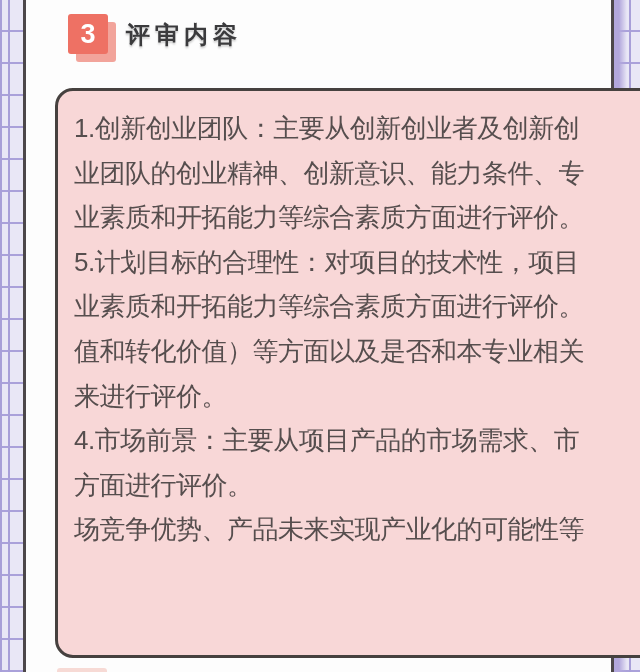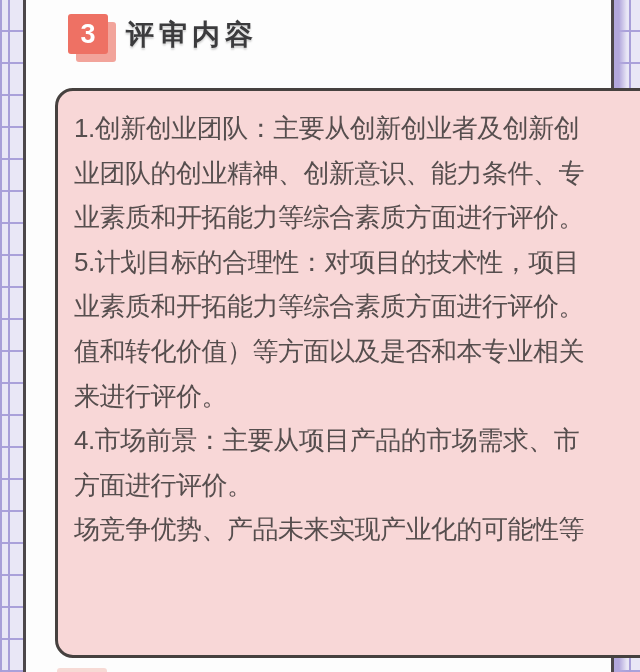--- a/index.html
+++ b/index.html
@@ -78,21 +78,21 @@
     display: flex;
     align-items: center;
     justify-content: center;
     color: #ffffff;
     font-size: 27px;
     font-weight: bold;
   }
   .header-title {
     margin-left: 10px;
     margin-top: -6px;
-    font-size: 28px;
+    font-size: 24px;
     font-weight: bold;
     letter-spacing: 5px;
     color: #3b3b3d;
     text-shadow: 0 2px 2px rgba(0,0,0,0.18);
     white-space: nowrap;
   }
 
   
   .content-box {
     position: absolute;

